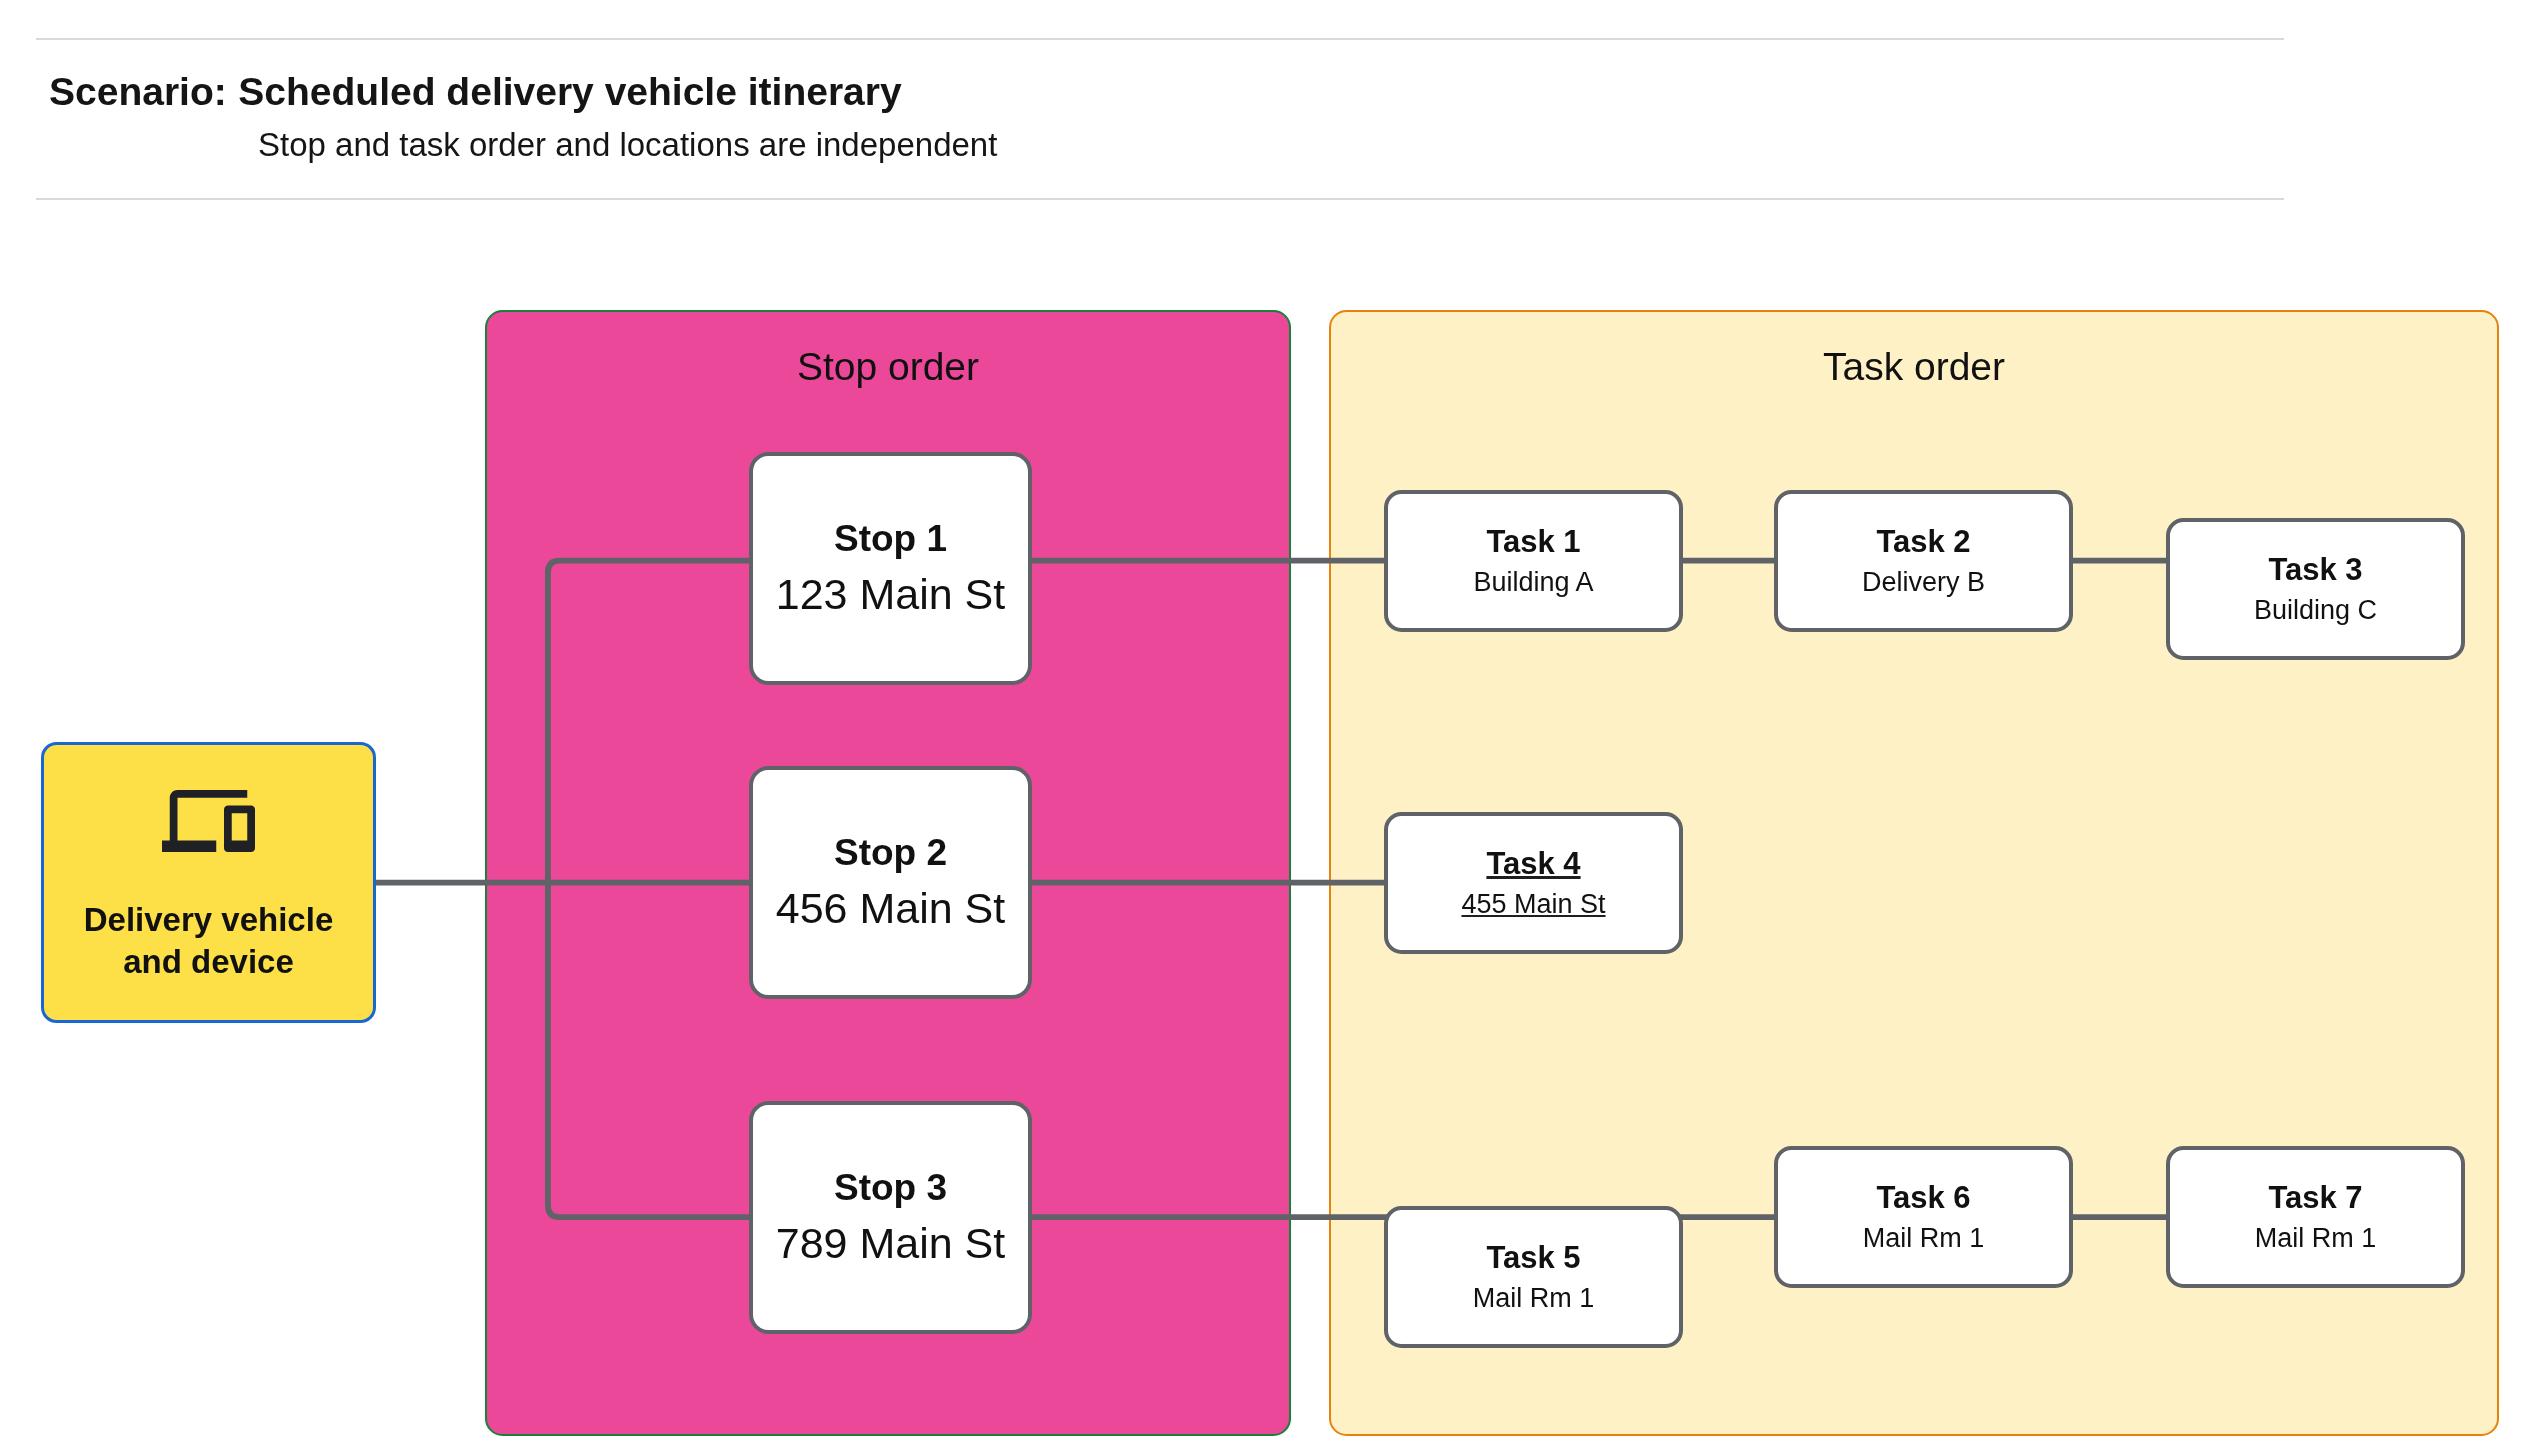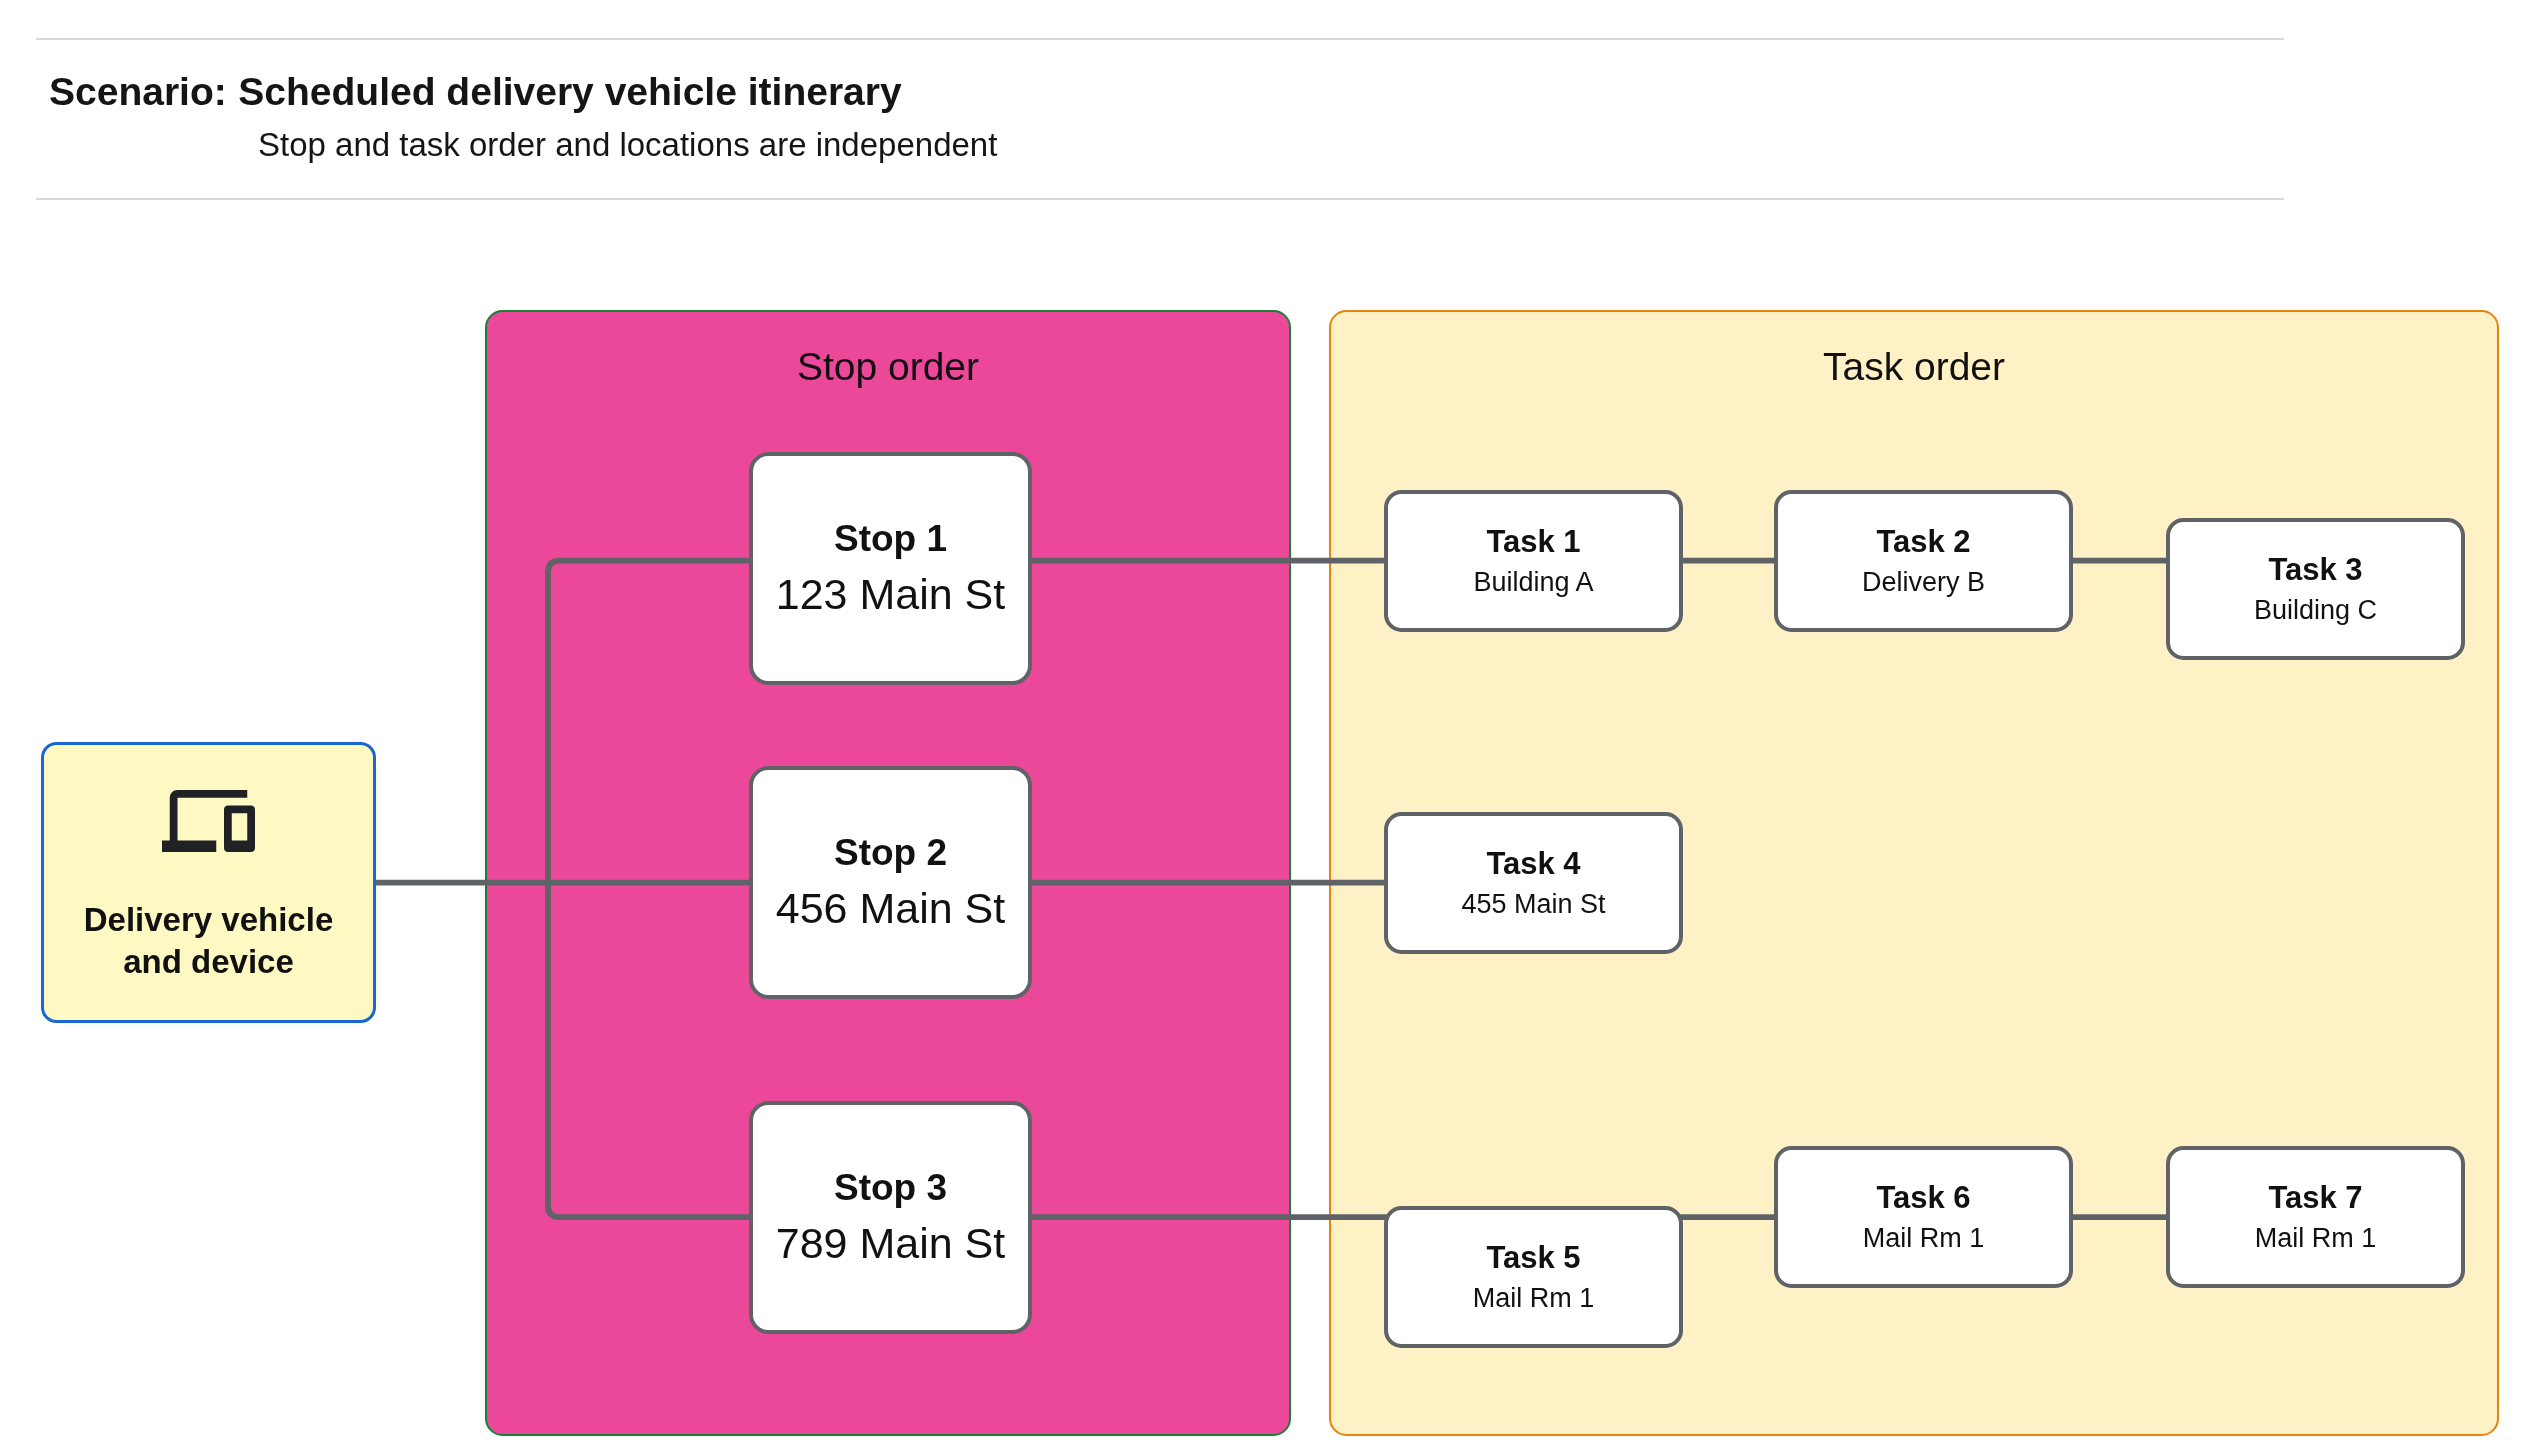--- a/index.html
+++ b/index.html
@@ -25,25 +25,25 @@
   .node{position:absolute;z-index:3;background:#ffffff;border:4.8px solid #5f6368;box-sizing:border-box;
         display:flex;flex-direction:column;align-items:center;justify-content:center;text-align:center;}
   .stop-box{width:283px;height:233px;border-radius:19.4px;left:749px;}
   .stop-box .node-title{font-size:37px;font-weight:700;color:#111;}
   .stop-box .node-sub{font-size:43px;font-weight:400;margin-top:9.7px;color:#111;}
   .s1{top:444px;margin-top:8px;} .s2{top:766px;} .s3{top:1101px;}
   .task-box{width:299px;height:142px;border-radius:17.5px;}
   .task-box .node-title{font-size:31px;font-weight:700;color:#111;}
   .task-box .node-sub{font-size:27px;font-weight:400;margin-top:7.8px;color:#111;}
   .t1{left:1384px;top:490px;} .t2{left:1774px;top:490px;} .t3{left:2166px;top:490px;margin-top:28px;}
-  .t4{left:1384px;top:812px;}
+  .t4{left:1384px;top:812px;text-decoration:underline;}
   .t5{left:1384px;top:1206px;} .t6{left:1774px;top:1146px;} .t7{left:2166px;top:1146px;}
   
   .vehicle-box{position:absolute;left:41px;top:742px;width:335px;height:281px;z-index:3;
-    background:#fef9c3;border:3.9px solid #1967d2;border-radius:15.5px;box-sizing:border-box;
+    background:#fde047;border:3.9px solid #1967d2;border-radius:15.5px;box-sizing:border-box;
     display:flex;flex-direction:column;align-items:center;}
   .vehicle-icon{margin-top:41px;}
   .vehicle-label{margin-top:39px;font-size:33px;font-weight:700;line-height:1.26;text-align:center;max-width:273px;color:#111;}
 </style>
 </head>
 <body>
 
 <div class="canvas">
 
   <div class="hr top"></div>

